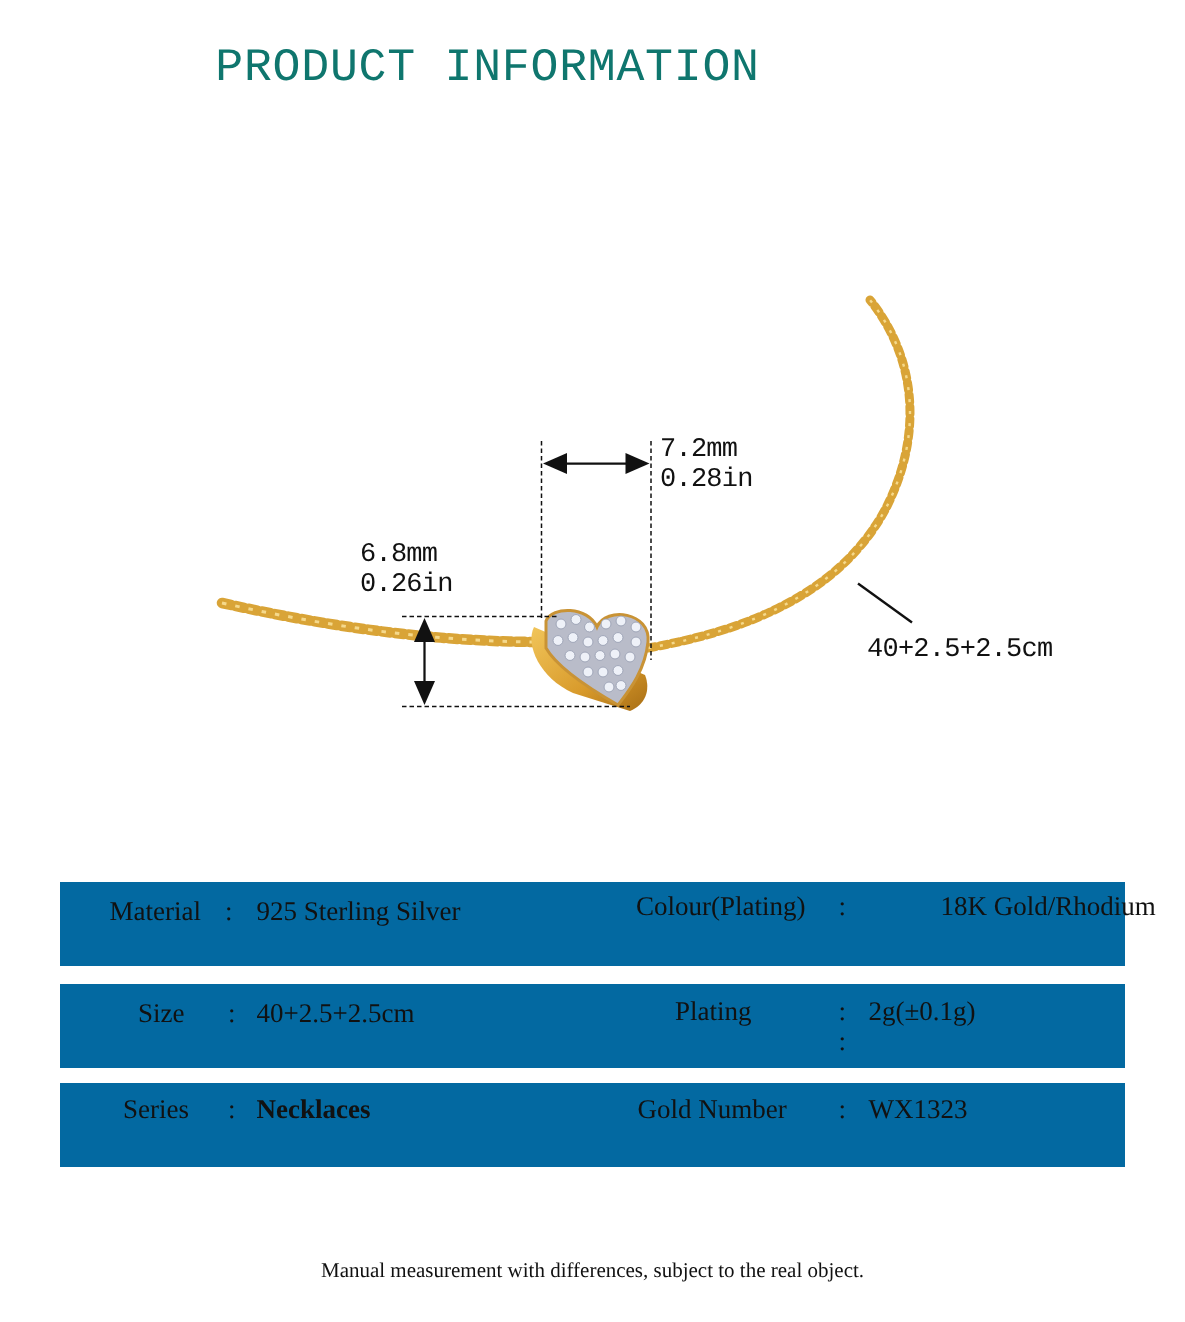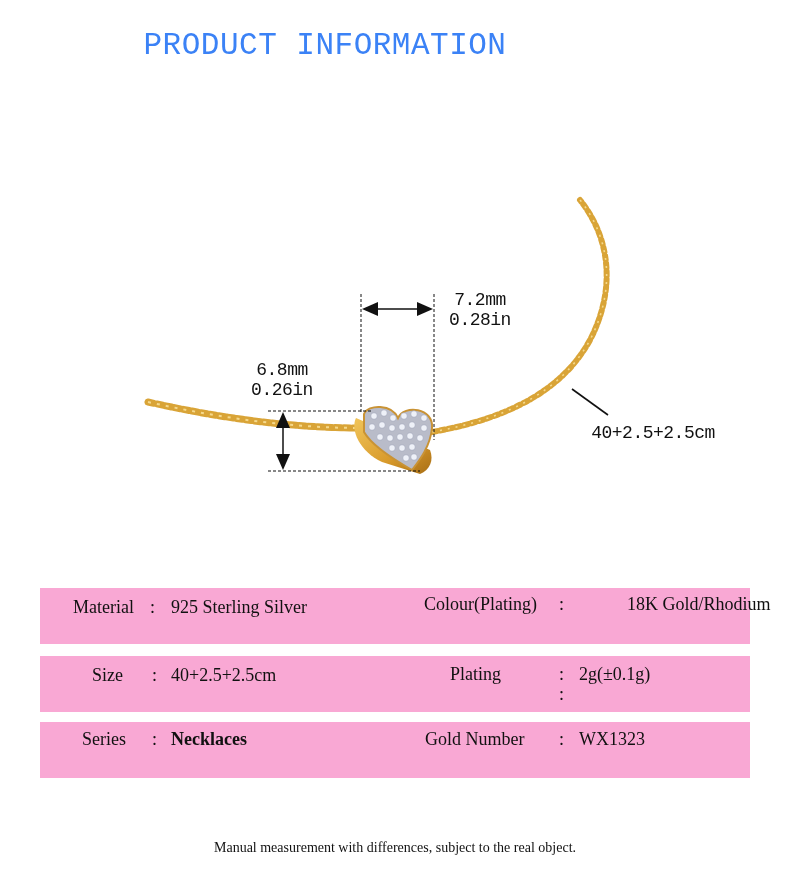--- a/index.html
+++ b/index.html
@@ -4,32 +4,32 @@
   <style>
     html, body { margin: 0; padding: 0; background: #ffffff; }
     body {
       width: 790px; height: 881px; position: relative; overflow: hidden;
       font-family: "Liberation Serif", "DejaVu Serif", serif;
       color: #111;
     }
     .title {
       position: absolute; left: 0; top: 28px; width: 650px; text-align: center;
       font-family: "Liberation Mono", "DejaVu Sans Mono", monospace;
-      font-size: 31px; letter-spacing: 0.5px; color: #3b82f6;
+      font-size: 31px; letter-spacing: 0.5px; color: #0f766e;
     }
     .art { position: absolute; left: 0; top: 0; width: 790px; height: 560px; }
     .dim {
       position: absolute;
       font-family: "Liberation Mono", "DejaVu Sans Mono", monospace;
-      font-size: 18px; line-height: 20px; color: #111; text-align: center;
+      font-size: 18px; line-height: 20px; color: #111; text-align: left;
       letter-spacing: -0.5px;
     }
     .row {
       position: absolute; left: 40px; width: 710px; height: 56px;
-      background: #f9a8d4;
+      background: #0369a1;
       font-family: "Liberation Serif", "DejaVu Serif", serif;
       font-size: 18px; color: #111;
     }
     .cell { position: absolute; white-space: pre; }
     .note {
       position: absolute; left: 0; top: 840px; width: 790px; text-align: center;
       font-family: "Liberation Serif", "DejaVu Serif", serif;
       font-size: 14px; color: #111;
     }
   </style>

